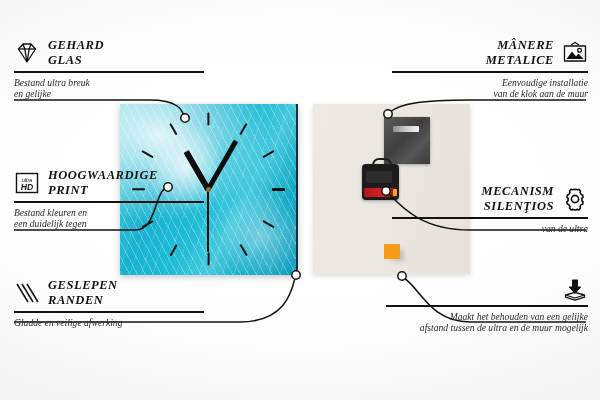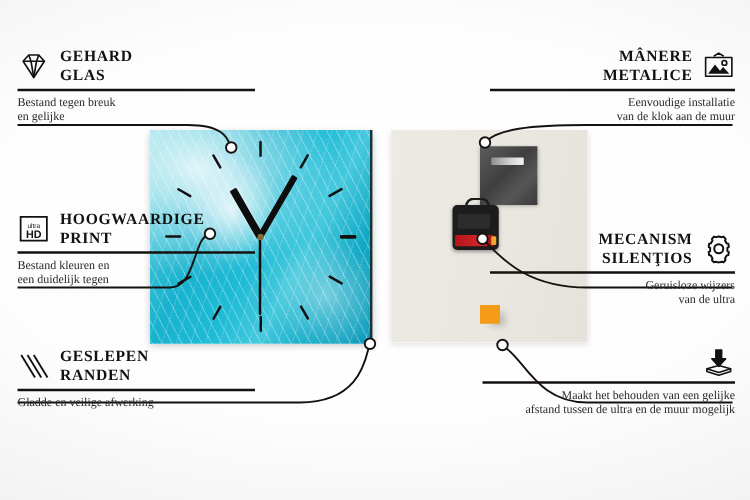--- a/index.html
+++ b/index.html
@@ -6,20 +6,21 @@
   body{
     width:600px;height:400px;overflow:hidden;
     font-family:"Liberation Serif", serif;
     background:#ffffff;
     position:relative;
   }
   #stage{
     position:absolute;left:0;top:0;width:600px;height:400px;
     background:
       radial-gradient(120% 90% at 50% 45%, #ffffff 0%, #fdfdfd 45%, #f3f3f3 72%, #e6e6e6 90%, #dedede 100%);
+    font-style: italic;
   }
   
   .feat{position:absolute;}
   .feat .row{display:flex;align-items:center;gap:8px;}
   .feat.right .row{justify-content:flex-end;}
   .ttl{
     font-size:12.5px;font-weight:bold;letter-spacing:.55px;
     color:#111;line-height:15px;text-transform:uppercase;
   }
   .feat.right .ttl{text-align:right;}
@@ -186,21 +187,21 @@
             <path d="M17,3 L15.2,8 L13,21"></path>
         </g>
       </svg>
       <div>
         <div class="ttl">GEHARD</div>
         <div class="ttl">GLAS</div>
       </div>
     </div>
     <div class="rule"></div>
     <div class="sub">
-      <div>Bestand tegen breuk</div>
+      <div>Bestand ultra breuk</div>
       <div>en gelijke</div>
     </div>
   </div>
 
   <div class="feat left" id="f-print">
     <div class="row">
       <svg class="ico" viewBox="0 0 26 24">
         <rect x="2.5" y="2.5" width="21" height="19" fill="none" stroke="#111" stroke-width="1.4"></rect>
         <text x="13" y="11" font-family="Liberation Sans, sans-serif" font-size="5.2" text-anchor="middle" fill="#111">ultra</text>
         <text x="13" y="19" font-family="Liberation Sans, sans-serif" font-size="8.6" font-weight="bold" text-anchor="middle" fill="#111">HD</text>
@@ -267,21 +268,20 @@
           <circle cx="13" cy="12" r="3.6"></circle>
         </g>
       </svg>
       <div>
         <div class="ttl">MECANISM</div>
         <div class="ttl">SILENŢIOS</div>
       </div>
     </div>
     <div class="rule"></div>
     <div class="sub">
-      <div>Geruisloze wijzers</div>
       <div>van de ultra</div>
     </div>
   </div>
 
   <div class="feat right" id="f-space">
     <div class="row">
       <svg class="ico" viewBox="0 0 26 24">
         <g fill="#111" stroke="#111" stroke-width="1.1" stroke-linejoin="round">
           <path d="M10.6,2 h4.8 v7 h3.2 L13,15.2 L7.4,9 h3.2 Z"></path>
         </g>

